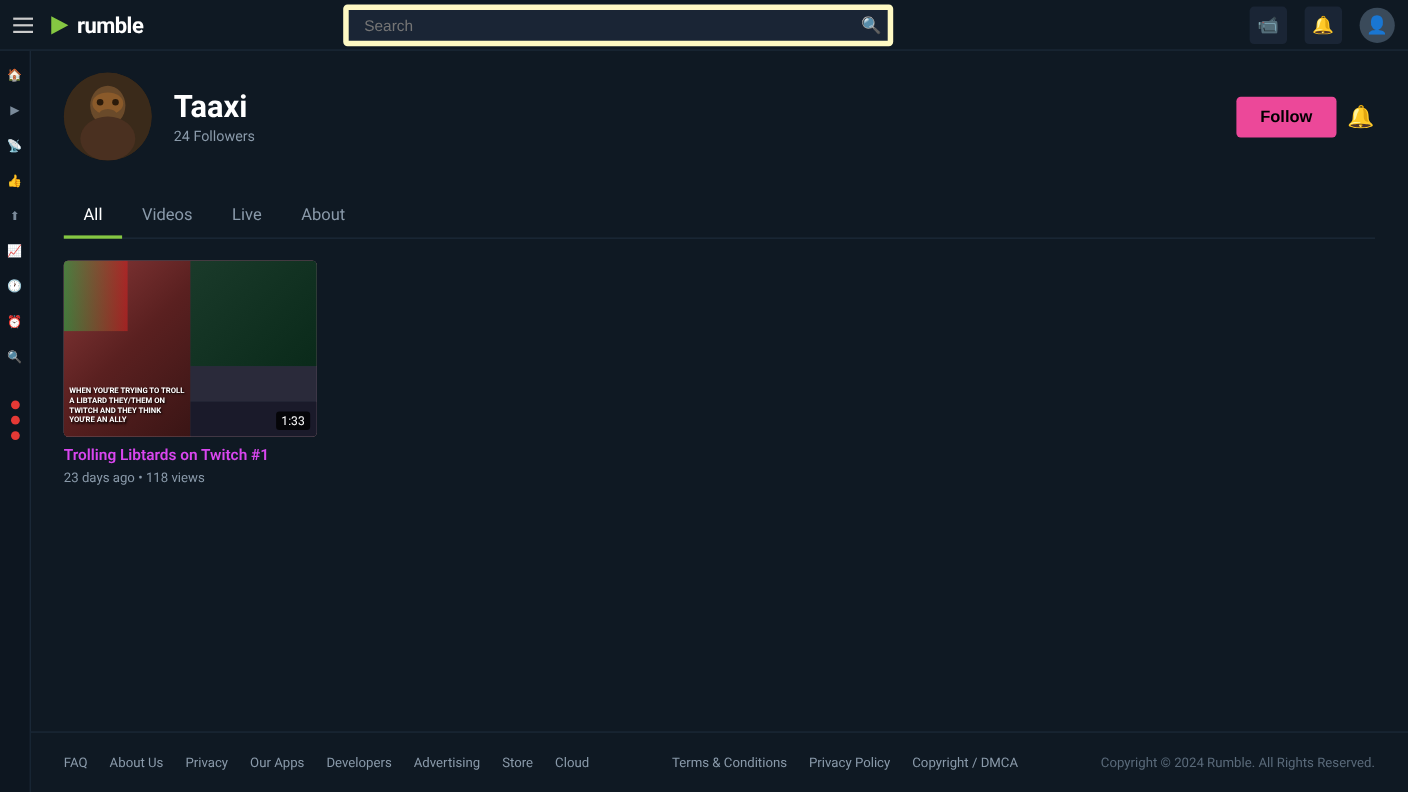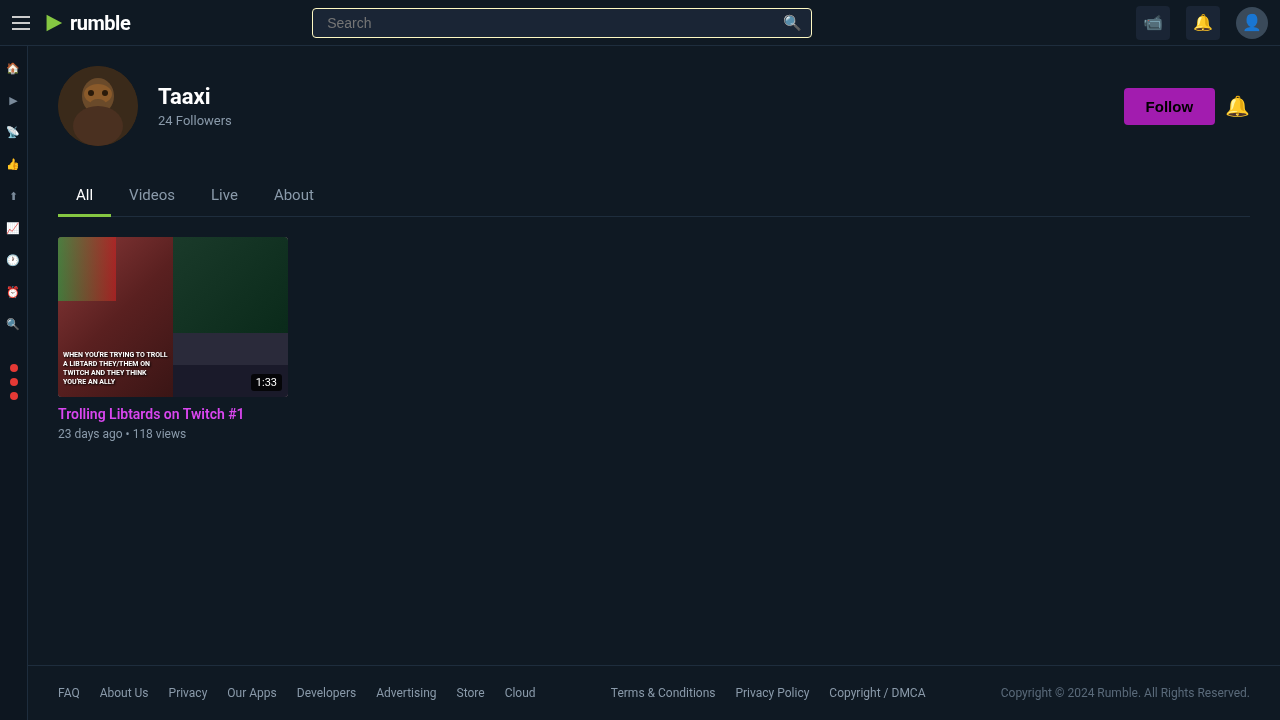--- a/index.html
+++ b/index.html
@@ -60,21 +60,21 @@
       flex: 1;
       max-width: 500px;
       margin: 0 auto;
       position: relative;
       display: flex;
       align-items: center;
     }
     .search-input {
       width: 100%;
       background: #1a2535;
-      border: 1px solid #fef9c3;
+      border: 5px solid #fef9c3;
       border-radius: 4px;
       padding: 6px 36px 6px 14px;
       color: #aaa;
       font-size: 14px;
       outline: none;
     }
     .search-icon-btn {
       position: absolute;
       right: 10px;
       background: none;
@@ -171,38 +171,38 @@
       overflow: hidden;
       display: flex;
       align-items: center;
       justify-content: center;
     }
     .channel-avatar svg {
       width: 80px;
       height: 80px;
     }
     .channel-info h1 {
-      font-size: 22px;
+      font-size: 28px;
       font-weight: 700;
       color: #ffffff;
     }
     .channel-followers {
       font-size: 13px;
       color: #8a9aaa;
       margin-top: 4px;
     }
 
     .channel-actions {
       margin-left: auto;
       display: flex;
       align-items: center;
       gap: 10px;
     }
     .follow-btn {
-      background: #a21caf;
+      background: #ec4899;
       color: #000000;
       border: none;
       border-radius: 4px;
       padding: 10px 22px;
       font-size: 15px;
       font-weight: 700;
       cursor: pointer;
     }
     .bell-btn {
       background: none;

